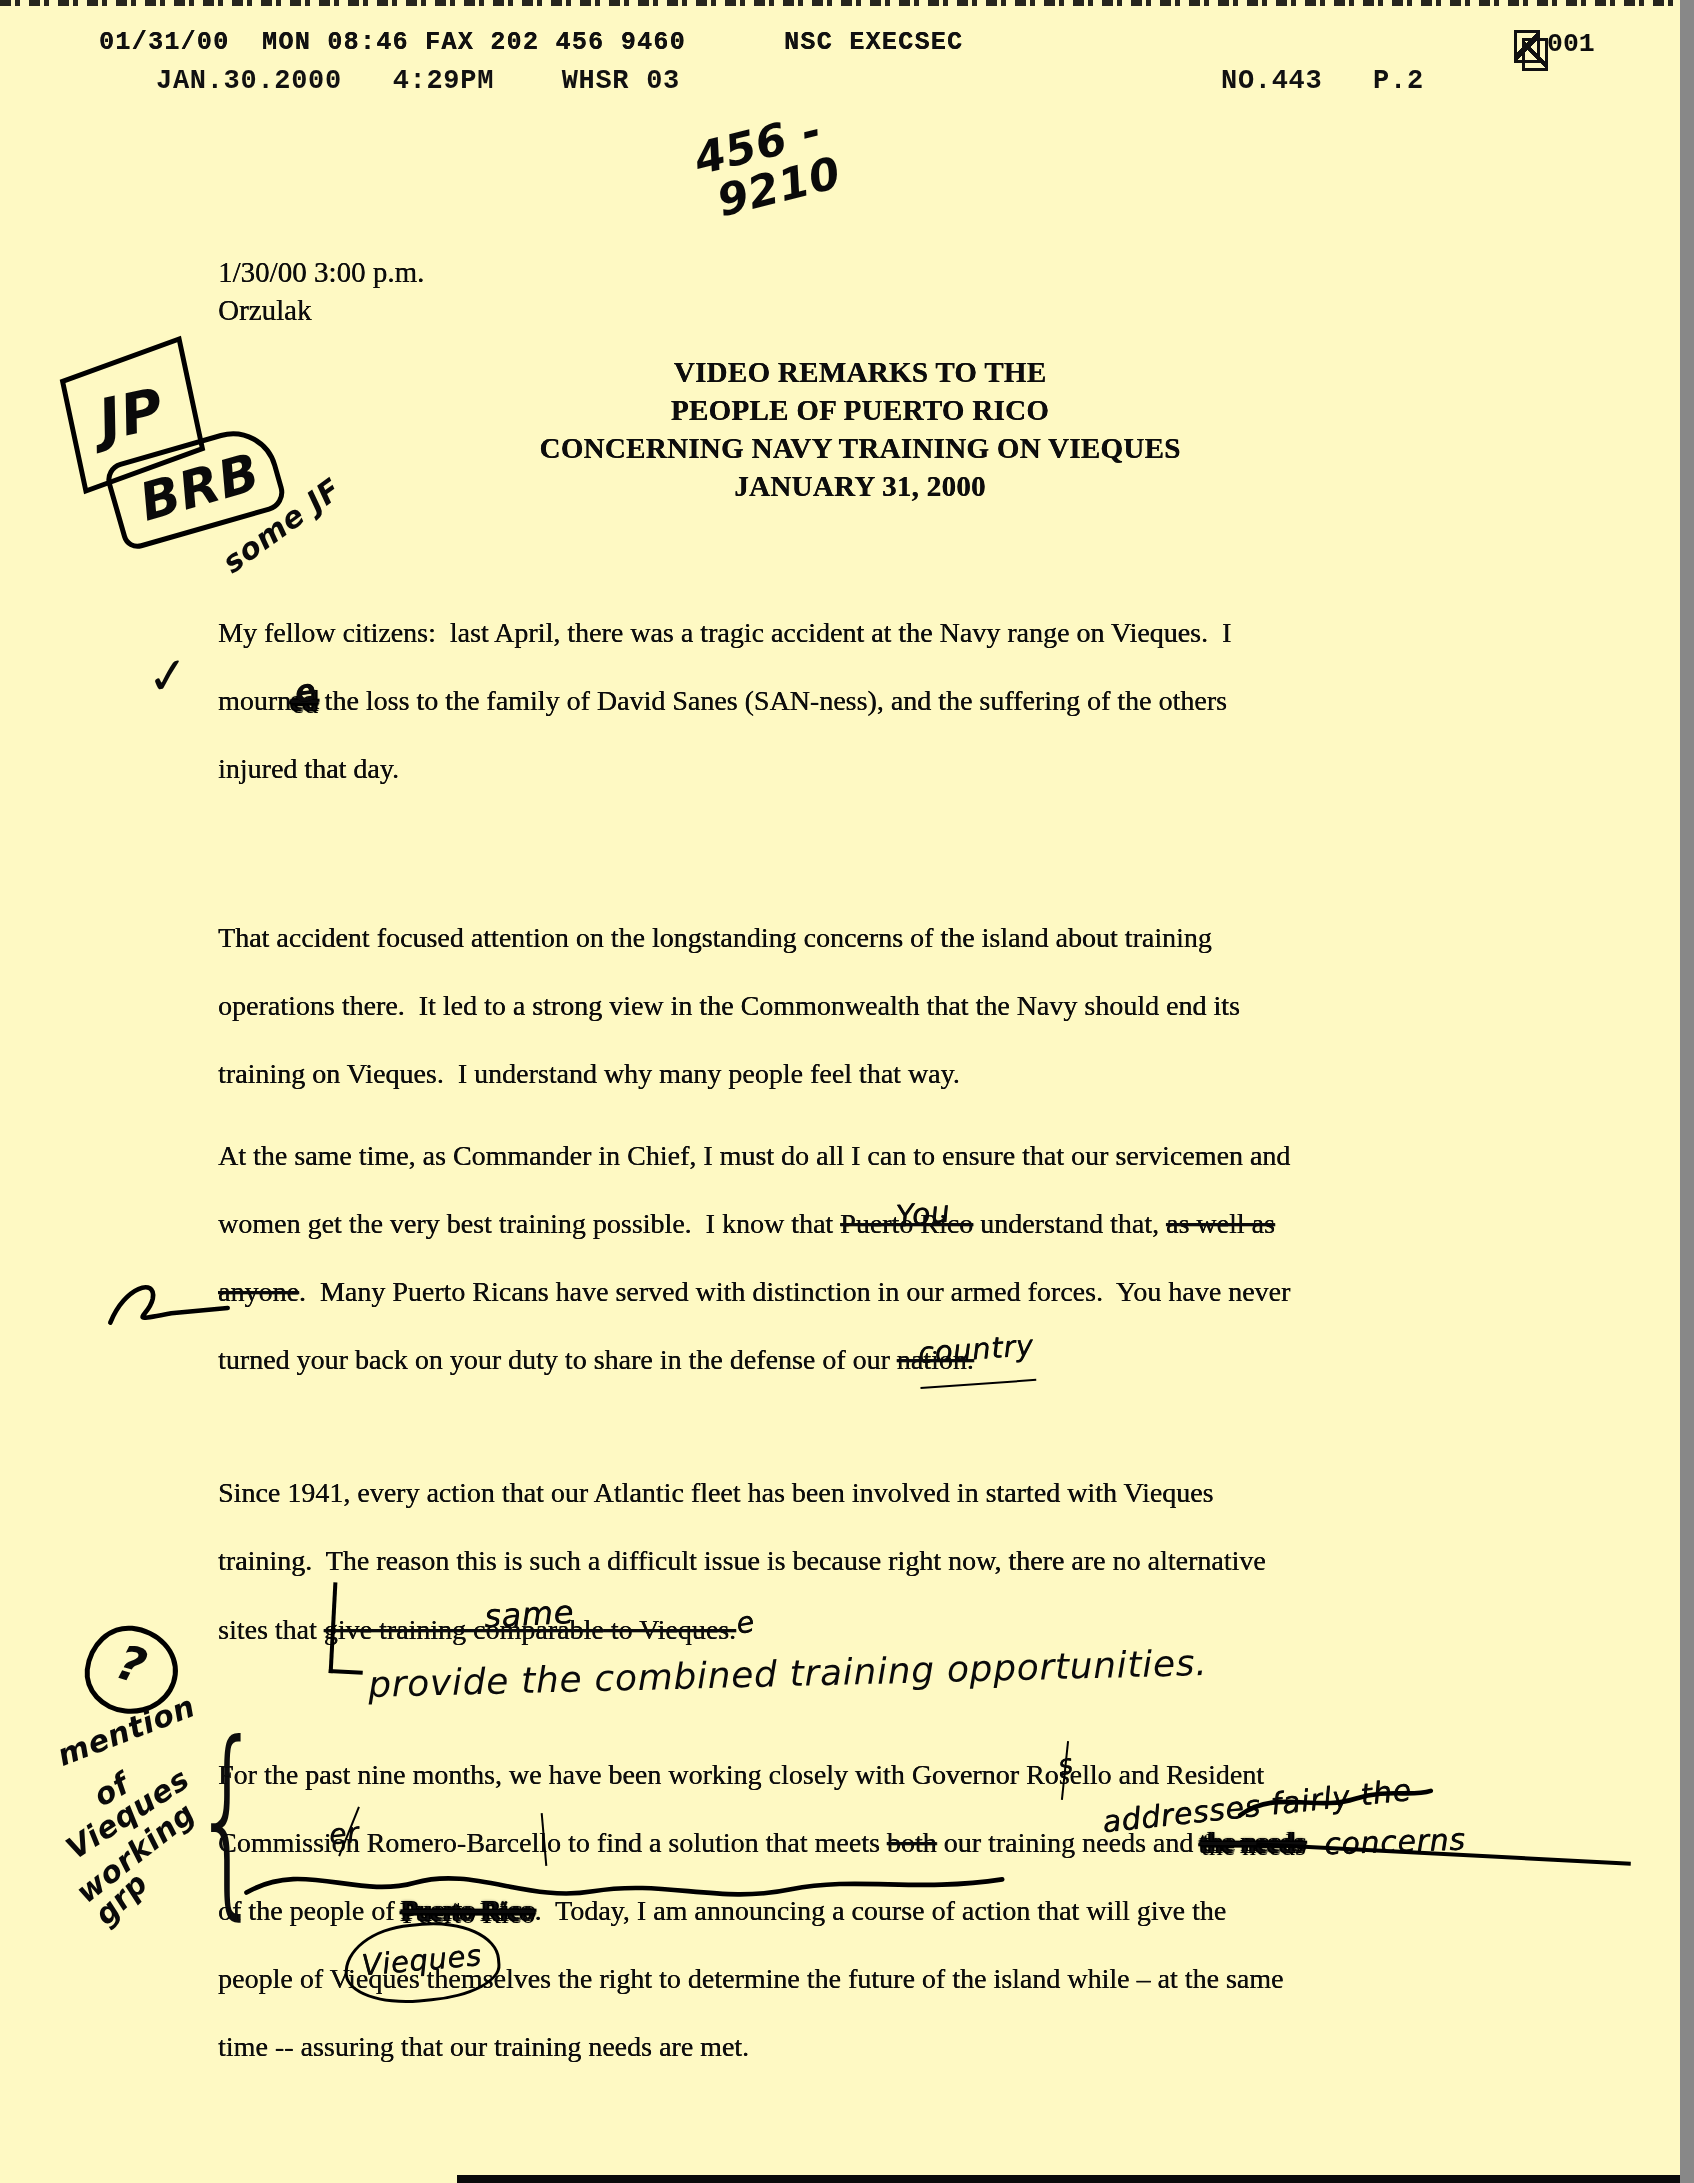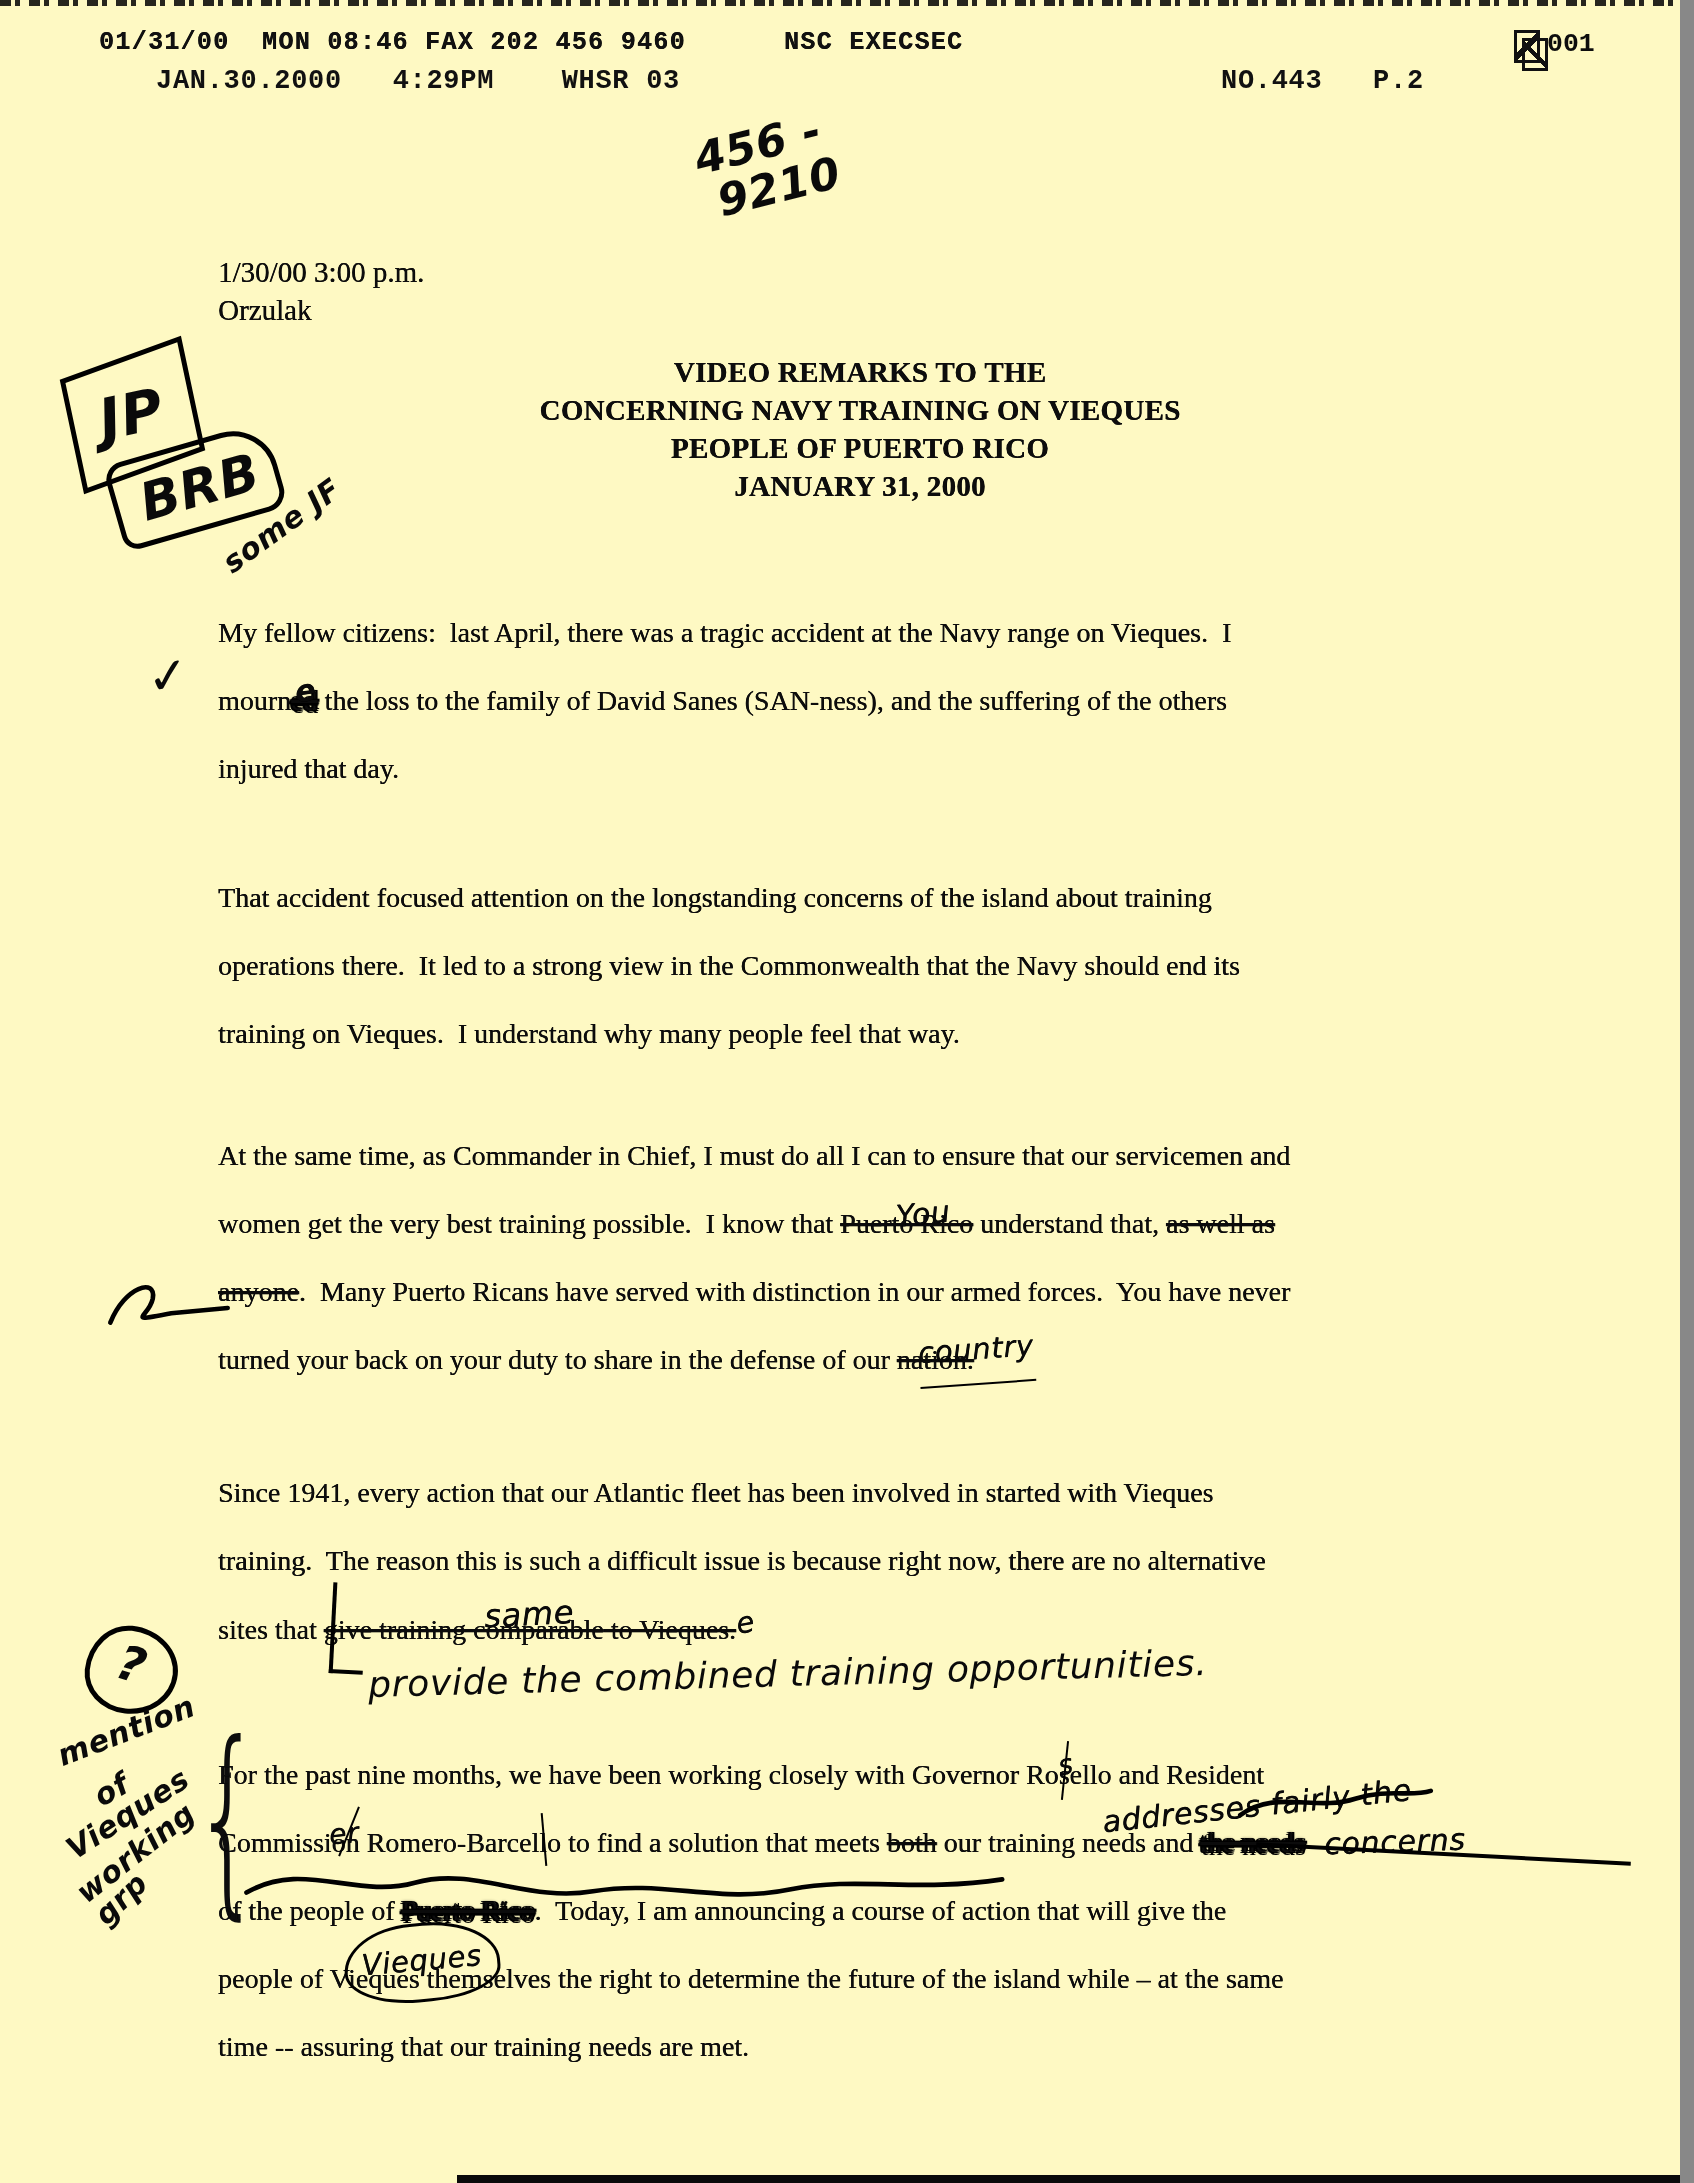--- a/index.html
+++ b/index.html
@@ -18,21 +18,21 @@
     background:linear-gradient(45deg, transparent 44%, #111 44%, #111 56%, transparent 56%);}
   .speckle{position:absolute;top:0;left:0;width:1694px;height:6px;opacity:.85;
     background:repeating-linear-gradient(90deg,#000 0 10.6px,transparent 10.6px 15px,#000 15px 20.5px,transparent 20.5px 29px);}
 
   
   .typed{text-shadow:0.3px 0.3px 0 #000;}
   .dateblock{position:absolute;left:218px;top:253px;font-size:29px;line-height:38px;}
   .titleblock{position:absolute;left:218px;top:353px;width:1284px;text-align:center;
     font-weight:700;font-size:29px;line-height:38px;letter-spacing:0.3px;}
   .para{position:absolute;left:218px;width:1429px;font-size:28px;line-height:68px;white-space:pre-wrap;}
-  .p1{top:599px}.p2{top:864px}.p3{top:1122px}.p4{top:1459px}.p5{top:1741px}
+  .p1{top:599px}.p2{top:904px}.p3{top:1122px}.p4{top:1459px}.p5{top:1741px}
 
   
   .rel{position:relative;white-space:pre-wrap;}
   .st{text-decoration:line-through;text-decoration-thickness:3.3px;text-decoration-color:#0b0b0b;}
   .scrib{text-shadow:0 0 3.3px #000,1.3px 1.3px 0 #000,-1.3px -0.7px 0 #000,2px -1.3px 0 #000,-2px 1.3px 0 #000,0.7px 2.6px 0 #000;}
 
   
   .hw{font-family:"DejaVu Sans", sans-serif;font-style:italic;color:#0a0a0a;letter-spacing:0.7px;}
   .abs{position:absolute;}
   .hw-phone{left:699px;top:120px;font-size:44px;line-height:46px;transform:rotate(-14deg);font-weight:600;}
@@ -101,22 +101,22 @@
   </div>
 
   <div class="abs jp-box"></div>
   <div class="hw abs jp-t">JP</div>
   <div class="abs brb-box"></div>
   <div class="hw abs brb-t">BRB</div>
   <div class="hw abs somejf">some JF</div>
 
   <div class="titleblock typed">
     <div>VIDEO REMARKS TO THE</div>
+    <div>PEOPLE OF PUERTO RICO</div>
     <div>CONCERNING NAVY TRAINING ON VIEQUES</div>
-    <div>PEOPLE OF PUERTO RICO</div>
     <div>JANUARY 31, 2000</div>
   </div>
 
   <div class="hw abs check">✓</div>
 
   <div class="para p1 typed"><span>My fellow citizens:  last April, there was a tragic accident at the Navy range on Vieques.  I
 mourn</span><span class="rel"><span class="st scrib">ed</span><span class="hw hw-above mourn-e">e</span></span><span> the loss to the family of David Sanes (SAN-ness), and the suffering of the others
 injured that day.</span></div>
 
   <div class="para p2 typed"><span>That accident focused attention on the longstanding concerns of the island about training

